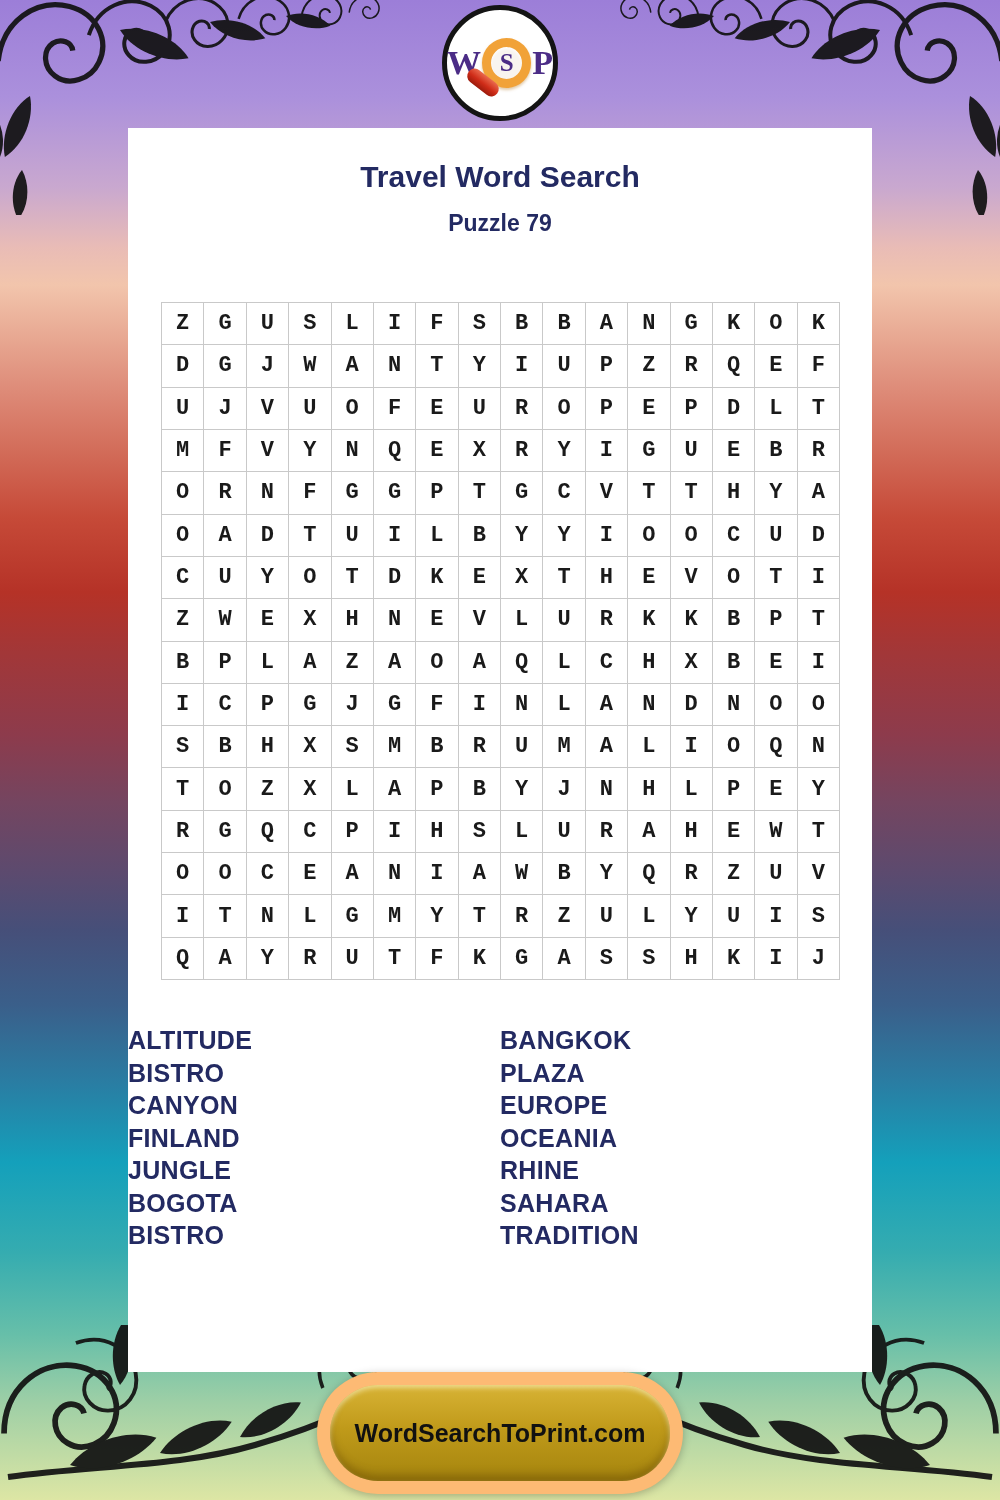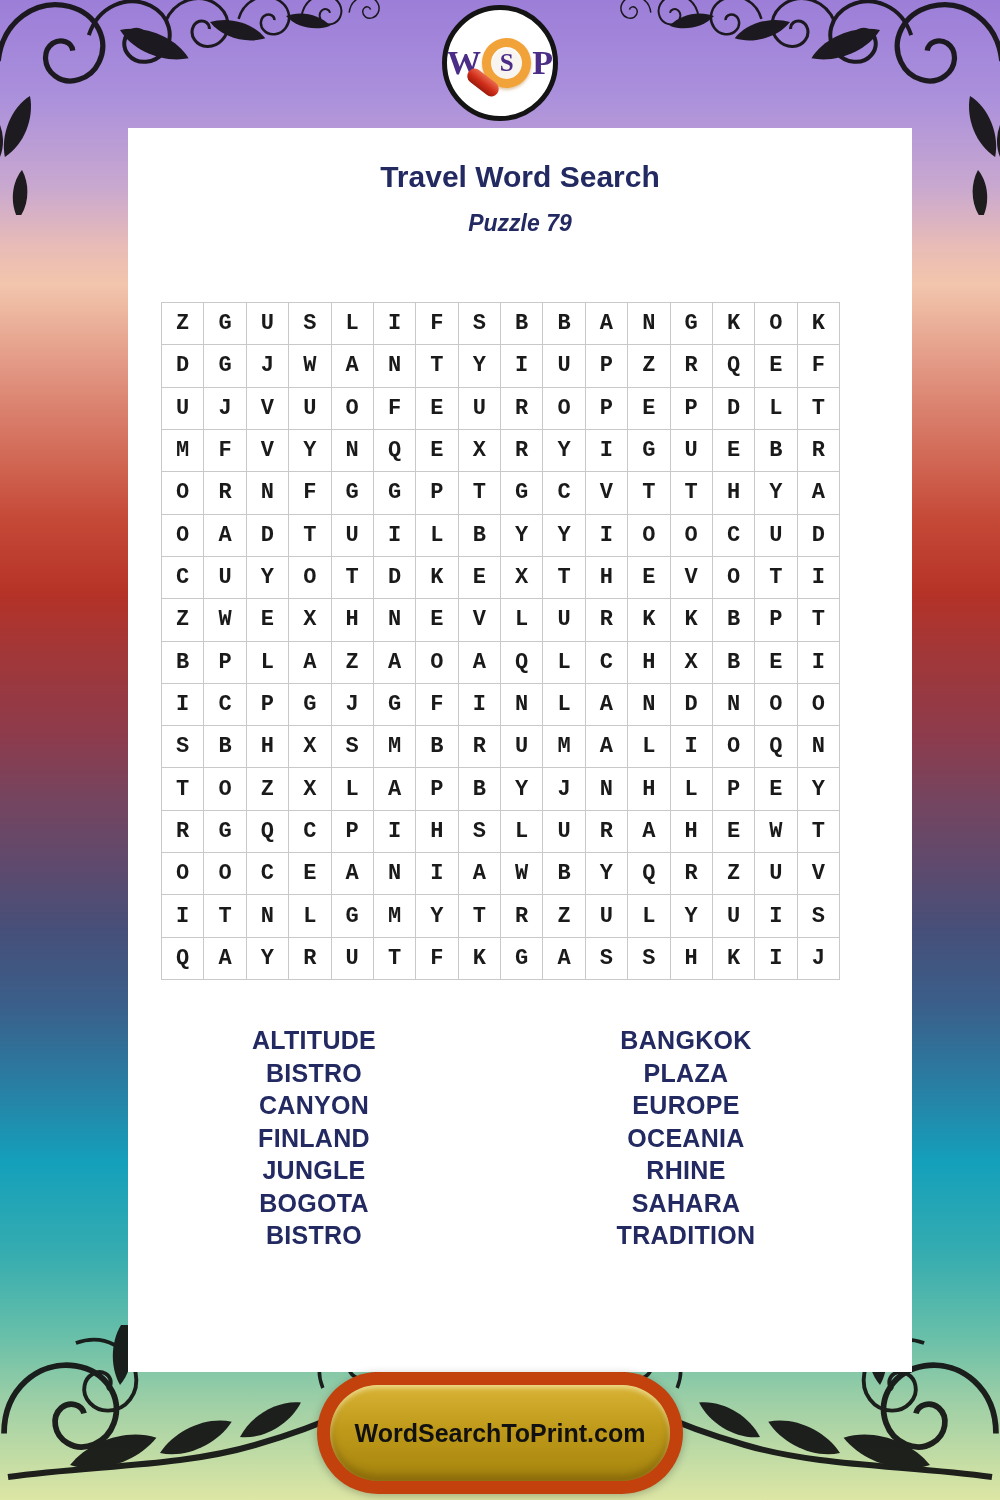--- a/index.html
+++ b/index.html
@@ -34,21 +34,21 @@
   }
   
   .orn{position:absolute;z-index:1;opacity:.93;}
   .orn.tl{left:0;top:0;}
   .orn.tr{right:0;top:0;transform:scaleX(-1);}
   .orn.bl{left:0;bottom:0;}
   .orn.br{right:0;bottom:0;transform:scaleX(-1);}
   
   .card{
     position:absolute;left:128px;top:128px;width:744px;height:1244px;
-    background:#ffffff;z-index:2;padding-left:40px;
+    background:#ffffff;z-index:2;
   }
   
   .logo{
     position:absolute;left:442px;top:5px;width:116px;height:116px;
     background:#fff;border:5px solid #141414;border-radius:50%;
     box-sizing:border-box;z-index:3;
     display:flex;align-items:center;justify-content:center;
   }
   .logo .lw,.logo .lp{
     font-family:"Liberation Serif",serif;font-weight:bold;font-size:34px;color:#4b2c86;
@@ -65,43 +65,43 @@
     background:linear-gradient(180deg,#ea6a4e 0%,#cf2c18 55%,#9c1b0c 100%);
     transform:rotate(38deg);left:-26px;bottom:-11px;z-index:-1;
   }
   
   .title{
     position:absolute;top:32px;left:0;width:100%;text-align:center;
     font-weight:bold;font-size:30px;color:#232a62;
   }
   .subtitle{
     position:absolute;top:82px;left:0;width:100%;text-align:center;
-    font-weight:bold;font-size:23px;color:#232a62;font-style:italic;
+    font-weight:bold;font-size:23px;color:#232a62;
   }
   
   .grid{
     position:absolute;left:33px;top:174px;width:679px;height:678px;
     display:grid;grid-template-columns:repeat(16,1fr);grid-auto-rows:1fr;
     gap:1px;background:#c9c9c9;border:1px solid #c9c9c9;box-sizing:border-box;
   }
   .cell{
     background:#fff;display:flex;align-items:center;justify-content:center;
     font-family:"Liberation Mono",monospace;font-weight:bold;font-size:22px;color:#1a1a1a;
   }
   
   .words{position:absolute;top:896px;left:0;width:744px;display:flex;}
-  .wcol{width:50%;text-align:center;}
+  .wcol{width:50%;text-align:left;}
   .word{
     font-weight:bold;font-size:25px;line-height:32.5px;color:#232a62;
     letter-spacing:.3px;
   }
   
   .btn-outer{
     position:absolute;left:317px;top:1372px;width:366px;height:122px;
-    background:#c2410c;border-radius:62px;z-index:3;
+    background:#fdba74;border-radius:62px;z-index:3;
     box-shadow:0 2px 8px rgba(0,0,0,.25);
   }
   .btn{
     position:absolute;left:13px;top:13px;right:13px;bottom:13px;border-radius:50px;
     background:linear-gradient(180deg,#d8b335 0%,#c09a1a 45%,#a5850e 100%);
     display:flex;align-items:center;justify-content:center;
     font-weight:bold;font-size:25px;color:#111;cursor:pointer;
     box-shadow:inset 0 3px 5px rgba(255,246,200,.6), inset 0 -6px 9px rgba(90,60,0,.4);
   }
 </style>

